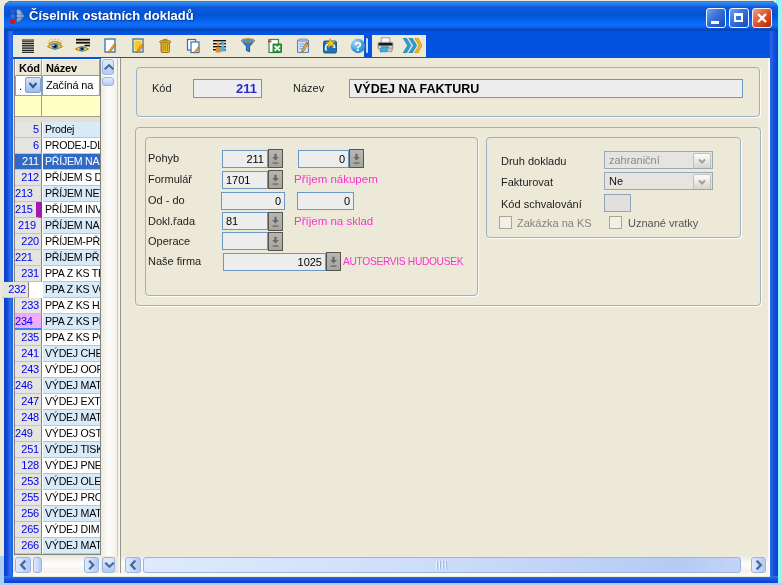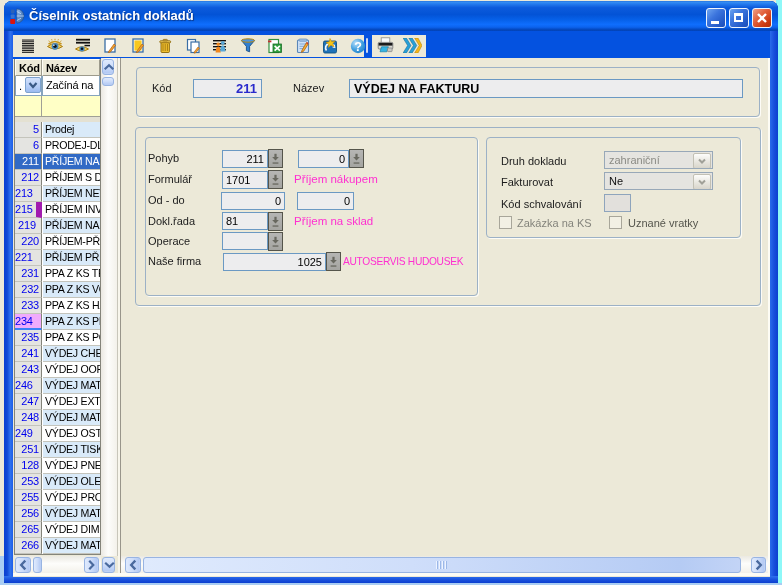--- a/index.html
+++ b/index.html
@@ -190,21 +190,21 @@
 <div class="cell" style="left:15px;top:202px;width:27px;height:16px;background:#e4e4e1;color:#0000ee;text-align:right;padding-right:18px;border-right:6px solid #a21caf;border-bottom:1px solid #c4c4bc">215</div>
 <div class="cell" style="left:43px;top:202px;width:57px;height:16px;background:#ffffff;color:#000;font-size:10.6px;letter-spacing:-0.25px;padding-left:2px;border-bottom:1px solid #c4c4bc">PŘÍJEM INV</div>
 <div class="cell" style="left:15px;top:218px;width:27px;height:16px;background:#e4e4e1;color:#0000ee;text-align:center;padding-right:2px;border-right:1px solid #84847a;border-bottom:1px solid #c4c4bc">219</div>
 <div class="cell" style="left:43px;top:218px;width:57px;height:16px;background:#d9eaf9;color:#000;font-size:10.6px;letter-spacing:-0.25px;padding-left:2px;border-bottom:1px solid #c4c4bc">PŘÍJEM NA S</div>
 <div class="cell" style="left:15px;top:234px;width:27px;height:16px;background:#e4e4e1;color:#0000ee;text-align:right;padding-right:2px;border-right:1px solid #84847a;border-bottom:1px solid #c4c4bc">220</div>
 <div class="cell" style="left:43px;top:234px;width:57px;height:16px;background:#ffffff;color:#000;font-size:10.6px;letter-spacing:-0.25px;padding-left:2px;border-bottom:1px solid #c4c4bc">PŘÍJEM-PŘE</div>
 <div class="cell" style="left:15px;top:250px;width:27px;height:16px;background:#e4e4e1;color:#0000ee;text-align:right;padding-right:12px;border-right:1px solid #84847a;border-bottom:1px solid #c4c4bc">221</div>
 <div class="cell" style="left:43px;top:250px;width:57px;height:16px;background:#d9eaf9;color:#000;font-size:10.6px;letter-spacing:-0.25px;padding-left:2px;border-bottom:1px solid #c4c4bc">PŘÍJEM PŘE</div>
 <div class="cell" style="left:15px;top:266px;width:27px;height:16px;background:#e4e4e1;color:#0000ee;text-align:right;padding-right:2px;border-right:1px solid #84847a;border-bottom:1px solid #c4c4bc">231</div>
 <div class="cell" style="left:43px;top:266px;width:57px;height:16px;background:#ffffff;color:#000;font-size:10.6px;letter-spacing:-0.25px;padding-left:2px;border-bottom:1px solid #c4c4bc">PPA Z KS TR</div>
-<div class="cell" style="left:15px;top:282px;width:27px;height:16px;background:#e4e4e1;color:#0000ee;text-align:right;padding-right:2px;border-right:1px solid #84847a;border-bottom:1px solid #c4c4bc">232</div>
+<div class="cell" style="left:2px;top:282px;width:27px;height:16px;background:#e4e4e1;color:#0000ee;text-align:right;padding-right:2px;border-right:1px solid #84847a;border-bottom:1px solid #c4c4bc">232</div>
 <div class="cell" style="left:43px;top:282px;width:57px;height:16px;background:#d9eaf9;color:#000;font-size:10.6px;letter-spacing:-0.25px;padding-left:2px;border-bottom:1px solid #c4c4bc">PPA Z KS VO</div>
 <div class="cell" style="left:15px;top:298px;width:27px;height:16px;background:#e4e4e1;color:#0000ee;text-align:right;padding-right:2px;border-right:1px solid #84847a;border-bottom:1px solid #c4c4bc">233</div>
 <div class="cell" style="left:43px;top:298px;width:57px;height:16px;background:#ffffff;color:#000;font-size:10.6px;letter-spacing:-0.25px;padding-left:2px;border-bottom:1px solid #c4c4bc">PPA Z KS HA</div>
 <div class="cell" style="left:15px;top:314px;width:27px;height:16px;background:#f0abfc;color:#0000ee;text-align:right;padding-right:10px;border-right:1px solid #84847a;border-bottom:2px solid #3b82f6">234</div>
 <div class="cell" style="left:43px;top:314px;width:57px;height:16px;background:#d9eaf9;color:#000;font-size:10.6px;letter-spacing:-0.25px;padding-left:2px;border-bottom:1px solid #c4c4bc">PPA Z KS PI</div>
 <div class="cell" style="left:15px;top:330px;width:27px;height:16px;background:#e4e4e1;color:#0000ee;text-align:right;padding-right:2px;border-right:1px solid #84847a;border-bottom:1px solid #c4c4bc">235</div>
 <div class="cell" style="left:43px;top:330px;width:57px;height:16px;background:#ffffff;color:#000;font-size:10.6px;letter-spacing:-0.25px;padding-left:2px;border-bottom:1px solid #c4c4bc">PPA Z KS PO</div>
 <div class="cell" style="left:15px;top:346px;width:27px;height:16px;background:#e4e4e1;color:#0000ee;text-align:right;padding-right:2px;border-right:1px solid #84847a;border-bottom:1px solid #c4c4bc">241</div>
 <div class="cell" style="left:43px;top:346px;width:57px;height:16px;background:#d9eaf9;color:#000;font-size:10.6px;letter-spacing:-0.25px;padding-left:2px;border-bottom:1px solid #c4c4bc">VÝDEJ CHEM</div>
 <div class="cell" style="left:15px;top:362px;width:27px;height:16px;background:#e4e4e1;color:#0000ee;text-align:right;padding-right:2px;border-right:1px solid #84847a;border-bottom:1px solid #c4c4bc">243</div>

